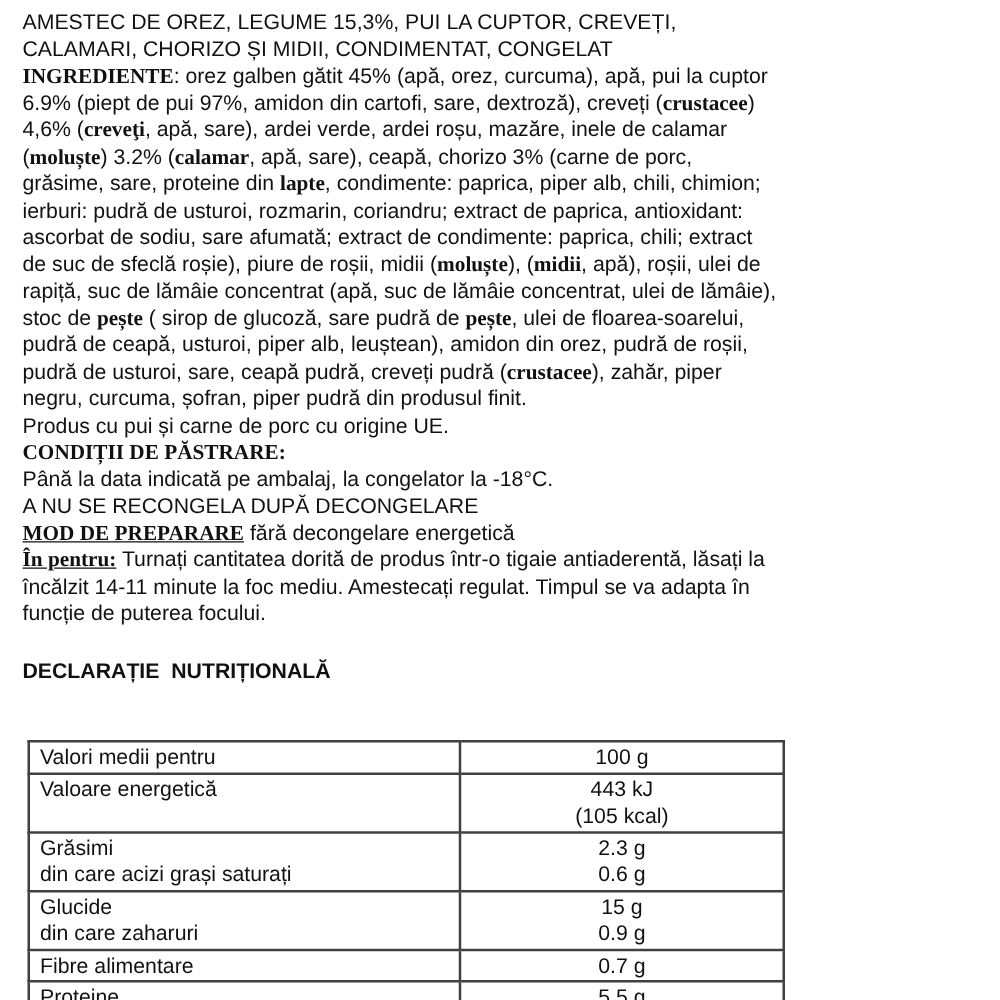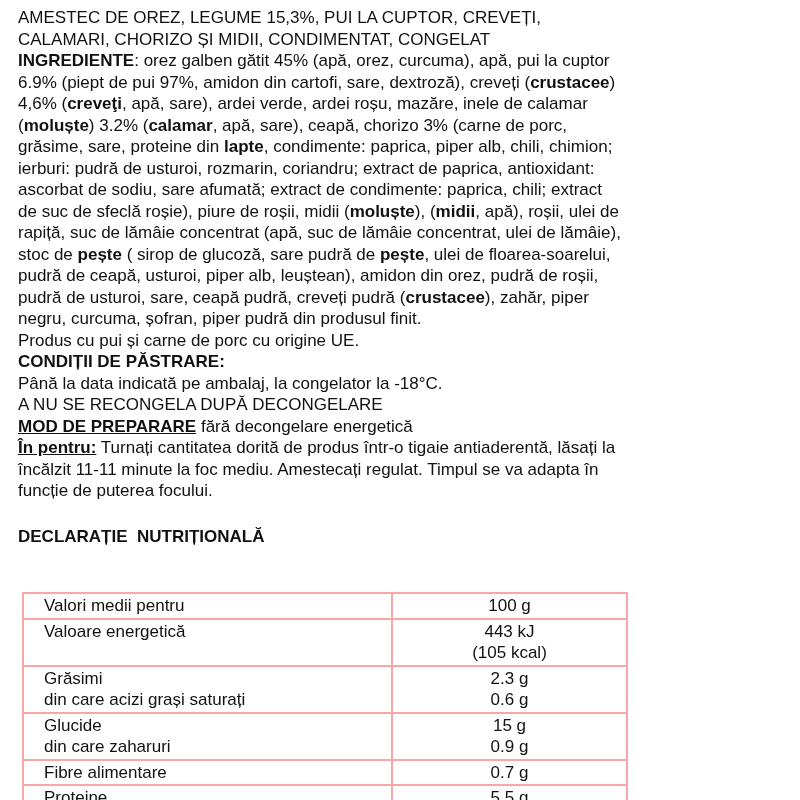--- a/index.html
+++ b/index.html
@@ -16,37 +16,37 @@
   }
   .page {
     box-sizing: border-box;
     width: 640px;
     height: 800px;
     padding: 7px 17px 0 18px;
     font-size: 17px;
     line-height: 21.5px;
   }
   p { margin: 0; }
-  .b { font-weight: bold; }
+  .b { font-weight: bold; font-family: Liberation Serif, serif; }
   .u { text-decoration: underline; }
   .nutrition-heading {
     margin-top: 24px;
     white-space: pre-wrap;
     font-weight: bold;
   }
   table.nutrition {
     margin-top: 45px;
     margin-left: 4px;
     border-collapse: collapse;
     width: 606px;
     table-layout: fixed;
   }
   table.nutrition td {
-    border: 2px solid #fca5a5;
-    padding: 1px 20px;
+    border: 2px solid #404040;
+    padding: 1px 8px;
     vertical-align: top;
     font-size: 17px;
     line-height: 21.5px;
   }
   table.nutrition td.col-label { width: 327px; text-align: left; }
   table.nutrition td.col-value { text-align: center; margin-top: 44px; }
 </style>
 </head>
 <body>
 
@@ -59,21 +59,21 @@
   <p>Produs cu pui și carne de porc cu origine UE.</p>
 
   <p class="b">CONDIȚII DE PĂSTRARE:</p>
 
   <p>Până la data indicată pe ambalaj, la congelator la -18°C.</p>
 
   <p>A NU SE RECONGELA DUPĂ DECONGELARE</p>
 
   <p><span class="b u">MOD DE PREPARARE</span><span> fără decongelare energetică</span></p>
 
-  <p><span class="b u">În pentru:</span><span> Turnați cantitatea dorită de produs într-o tigaie antiaderentă, lăsați la încălzit 11-11 minute la foc mediu. Amestecați regulat. Timpul se va adapta în funcție de puterea focului.</span></p>
+  <p><span class="b u">În pentru:</span><span> Turnați cantitatea dorită de produs într-o tigaie antiaderentă, lăsați la încălzit 14-11 minute la foc mediu. Amestecați regulat. Timpul se va adapta în funcție de puterea focului.</span></p>
 
   <p class="nutrition-heading">DECLARAȚIE  NUTRIȚIONALĂ</p>
 
   <table class="nutrition">
     <tbody>
         <tr>
           <td class="col-label">
             <div>Valori medii pentru</div>
           </td>
           <td class="col-value">

